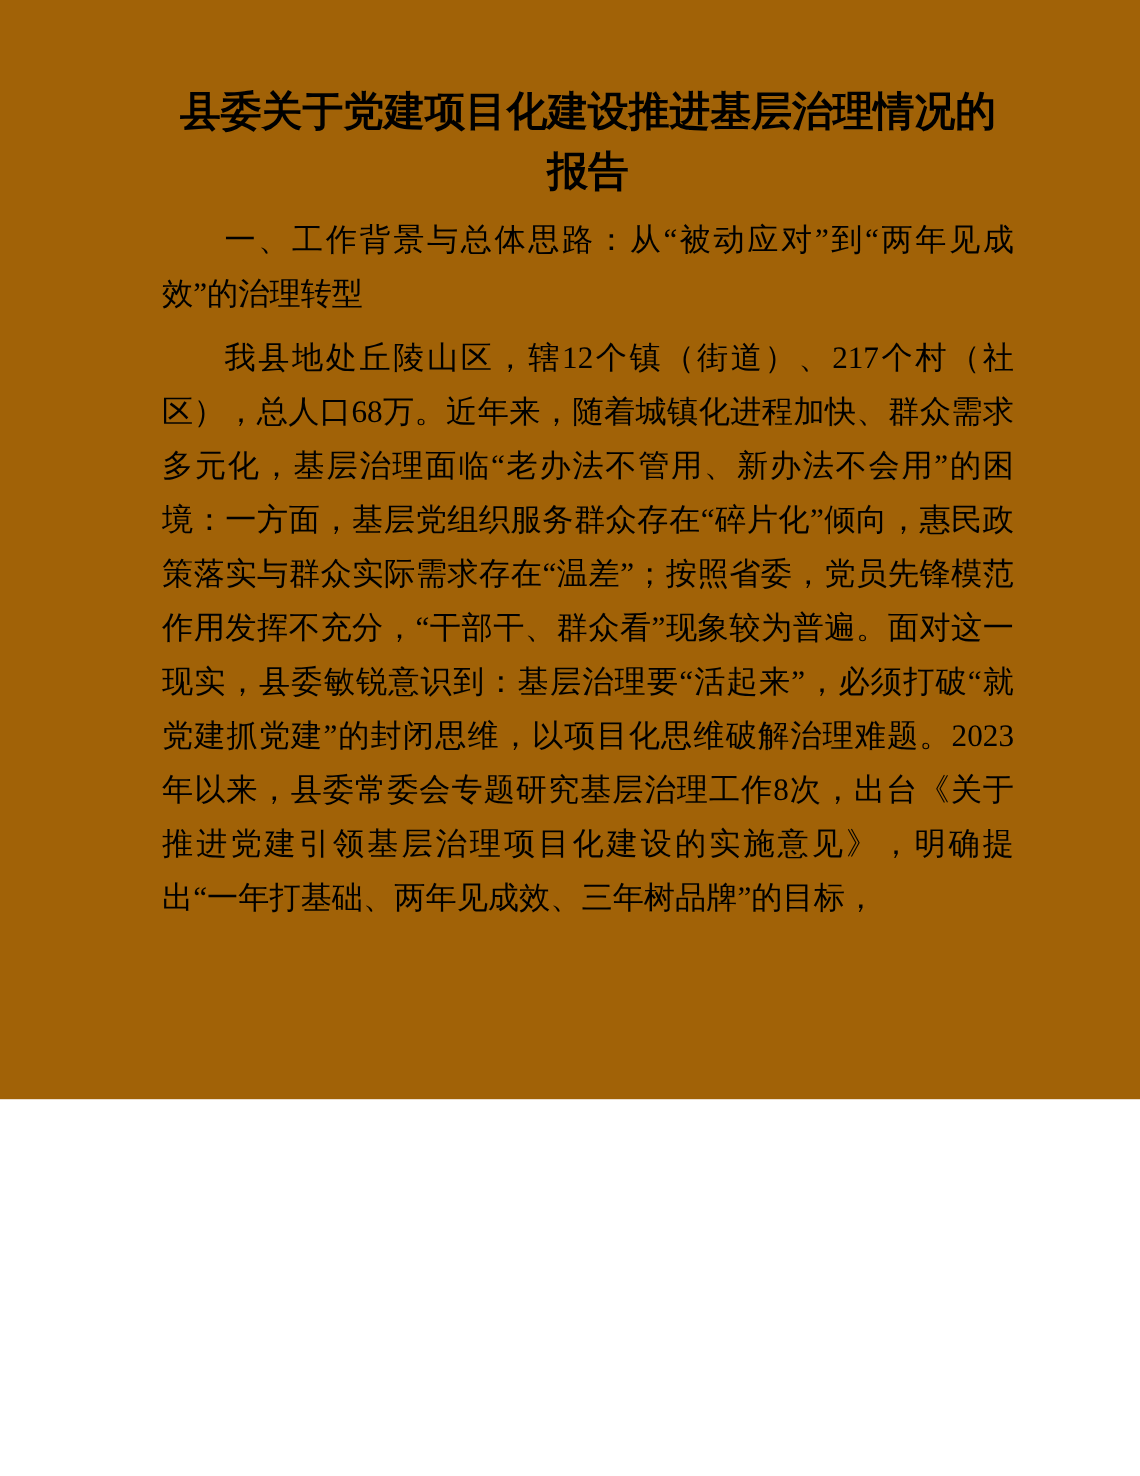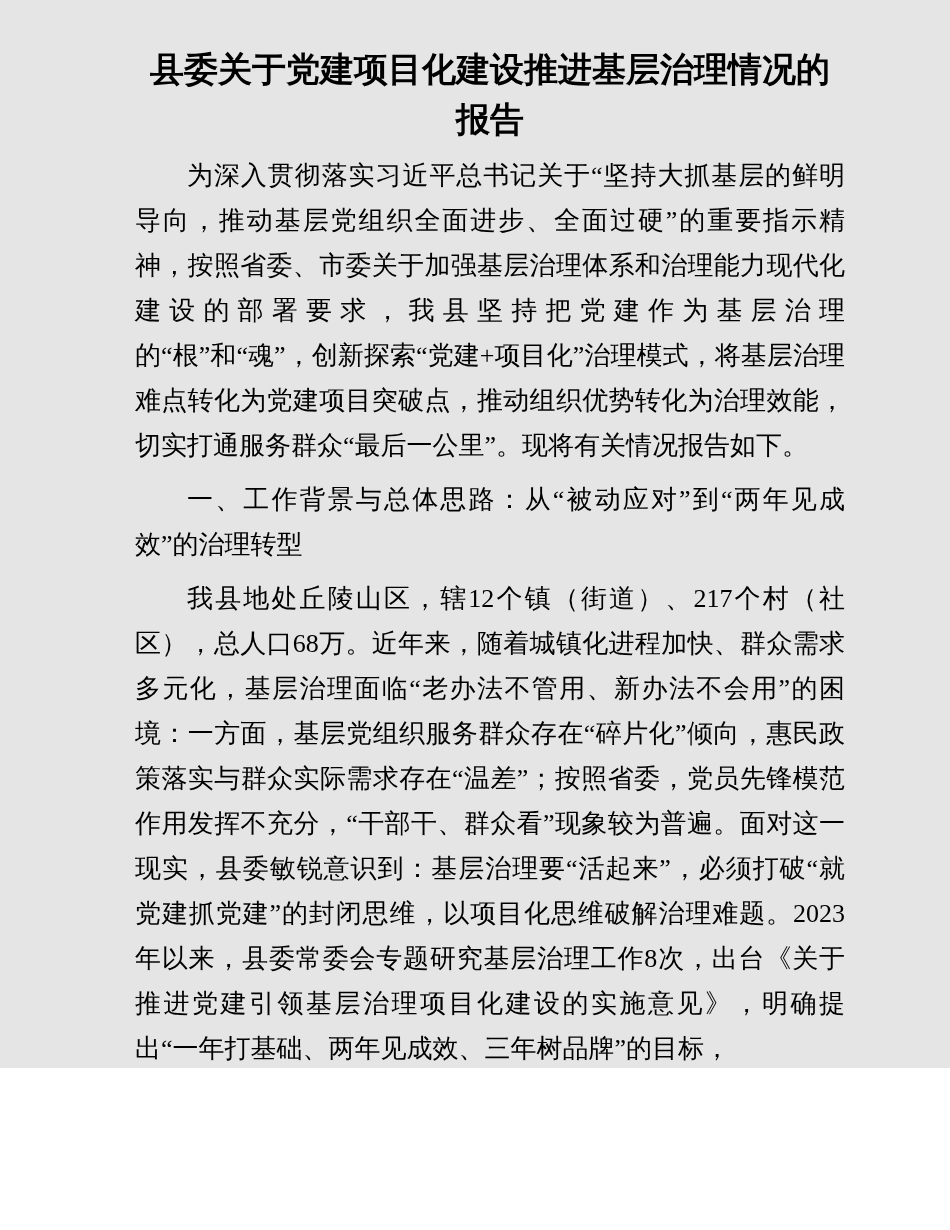--- a/index.html
+++ b/index.html
@@ -8,23 +8,23 @@
     background: #ffffff;
   }
   body {
     width: 950px;
     height: 1230px;
     overflow: hidden;
   }
   .page {
     box-sizing: border-box;
     width: 950px;
-    height: 1068px;
-    padding: 44px 105px 0 135px;
-    background: #e5e5e5;
+    height: 916px;
+    padding: 68px 105px 0 135px;
+    background: #a16207;
     color: #000000;
   }
   .doc-title {
     font-family: "Liberation Sans", "DejaVu Sans", sans-serif;
     font-weight: 700;
     font-size: 34px;
     line-height: 50px;
     text-align: center;
     color: #000000;
     margin: 0 0 2px 0;
@@ -44,17 +44,16 @@
     
     font-weight: 400;
   }
 </style>
 </head>
 <body>
 
 <div class="page">
   <h1 class="doc-title">县委关于党建项目化建设推进基层治理情况的报告</h1>
   <div class="doc-body">
-      <p class="body">为深入贯彻落实习近平总书记关于“坚持大抓基层的鲜明导向，推动基层党组织全面进步、全面过硬”的重要指示精神，按照省委、市委关于加强基层治理体系和治理能力现代化建设的部署要求，我县坚持把党建作为基层治理的“根”和“魂”，创新探索“党建+项目化”治理模式，将基层治理难点转化为党建项目突破点，推动组织优势转化为治理效能，切实打通服务群众“最后一公里”。现将有关情况报告如下。</p>
       <p class="heading">一、工作背景与总体思路：从“被动应对”到“两年见成效”的治理转型</p>
       <p class="body">我县地处丘陵山区，辖12个镇（街道）、217个村（社区），总人口68万。近年来，随着城镇化进程加快、群众需求多元化，基层治理面临“老办法不管用、新办法不会用”的困境：一方面，基层党组织服务群众存在“碎片化”倾向，惠民政策落实与群众实际需求存在“温差”；按照省委，党员先锋模范作用发挥不充分，“干部干、群众看”现象较为普遍。面对这一现实，县委敏锐意识到：基层治理要“活起来”，必须打破“就党建抓党建”的封闭思维，以项目化思维破解治理难题。2023年以来，县委常委会专题研究基层治理工作8次，出台《关于推进党建引领基层治理项目化建设的实施意见》，明确提出“一年打基础、两年见成效、三年树品牌”的目标，</p>
     </div>
 </div>
 
 </body></html>

